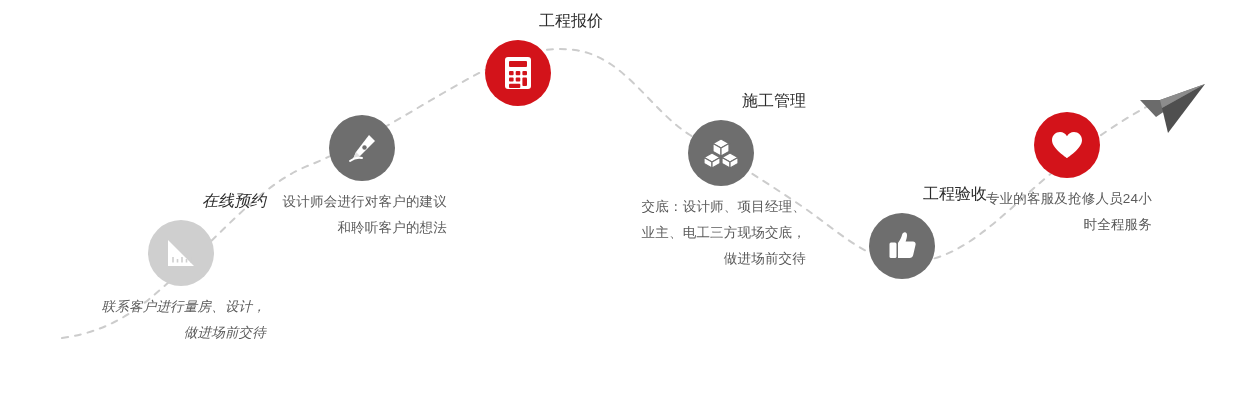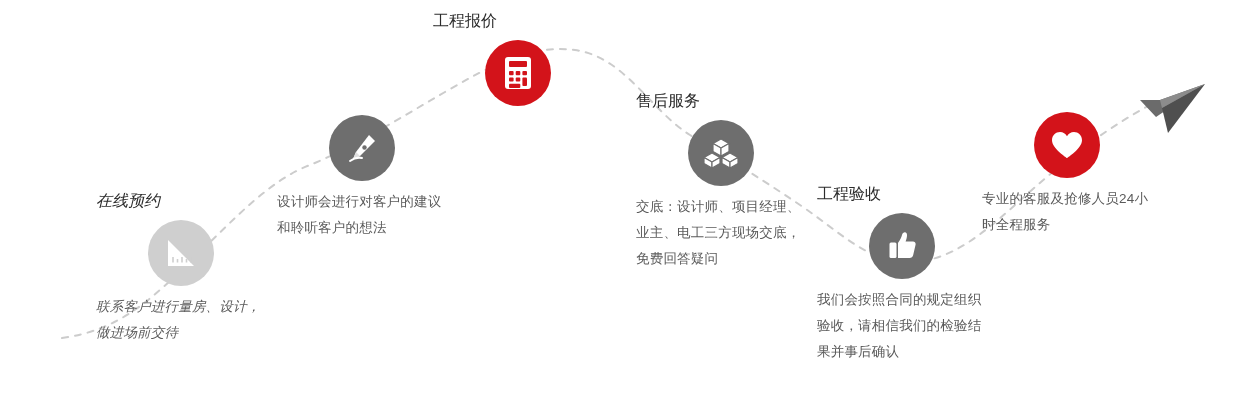--- a/index.html
+++ b/index.html
@@ -22,21 +22,21 @@
     position: absolute;
     left: 0;
     top: 0;
     width: 1245px;
     height: 402px;
     pointer-events: none;
   }
   .step {
     position: absolute;
     width: 170px;
-    text-align: left;
+    text-align: right;
   }
   .step-title {
     font-size: 16px;
     color: #2b2b2b;
     line-height: 22px;
     font-weight: normal;
     white-space: nowrap;
   }
   .icon-wrap {
     display: flex;
@@ -150,52 +150,51 @@
             <rect x="14.7" y="22.4" width="4.6" height="4.2" rx="1"></rect>
             <rect x="21.4" y="22.4" width="4.6" height="8.6" rx="1"></rect>
             <rect x="8" y="28.8" width="11.3" height="4.2" rx="1"></rect>
           </g>
         </svg>
       </div>
     </div>
   </div>
 
   <div class="step" id="step-3">
-    <div class="step-title">售后服务</div>
+    <div class="step-title">施工管理</div>
     <div class="icon-wrap">
       <div class="circle gray">
         <svg width="36" height="34" viewBox="0 0 36 34">
           <g fill="#ffffff" stroke="#6e6e6e" stroke-width="1.2">
             <polygon points="18,3 26,7.5 18,12 10,7.5"></polygon>
             <polygon points="10,7.5 18,12 18,20 10,15.5"></polygon>
             <polygon points="26,7.5 18,12 18,20 26,15.5"></polygon>
             <polygon points="9,17 17,21.5 9,26 1,21.5"></polygon>
             <polygon points="1,21.5 9,26 9,32 1,27.5"></polygon>
             <polygon points="17,21.5 9,26 9,32 17,27.5"></polygon>
             <polygon points="27,17 35,21.5 27,26 19,21.5"></polygon>
             <polygon points="19,21.5 27,26 27,32 19,27.5"></polygon>
             <polygon points="35,21.5 27,26 27,32 35,27.5"></polygon>
           </g>
         </svg>
       </div>
     </div>
-    <div class="step-desc">交底：设计师、项目经理、业主、电工三方现场交底，免费回答疑问</div>
+    <div class="step-desc">交底：设计师、项目经理、业主、电工三方现场交底，做进场前交待</div>
   </div>
 
   <div class="step" id="step-4">
     <div class="step-title">工程验收</div>
     <div class="icon-wrap">
       <div class="circle gray">
         <svg width="34" height="34" viewBox="0 0 34 34">
           <path d="M13,14 C13,14 16,10 17,6 C17.6,3.2 20.5,2.5 21.6,4.3 C22.6,6 21.6,10 20.6,12.6 L28,12.6 C30,12.6 31,14.2 30.5,16 L28.2,26 C27.8,27.8 26.4,29 24.6,29 L13,29 Z" fill="#ffffff"></path>
           <rect x="4.5" y="13.5" width="7" height="15.5" rx="1.5" fill="#ffffff"></rect>
         </svg>
       </div>
     </div>
-    <div class="step-desc">我们会按照合同的规定组织验收，请相信我们的检验结果并事后确认</div>
   </div>
 
   <div class="step" id="step-5">
     <div class="icon-wrap">
       <div class="circle red">
         <svg width="36" height="32" viewBox="0 0 36 32">
           <path d="M18,29 C18,29 3,19.5 3,11.2 C3,6.3 6.8,3 11,3 C14.1,3 16.7,4.9 18,7.3 C19.3,4.9 21.9,3 25,3 C29.2,3 33,6.3 33,11.2 C33,19.5 18,29 18,29 Z" fill="#ffffff"></path>
         </svg>
       </div>
     </div>

